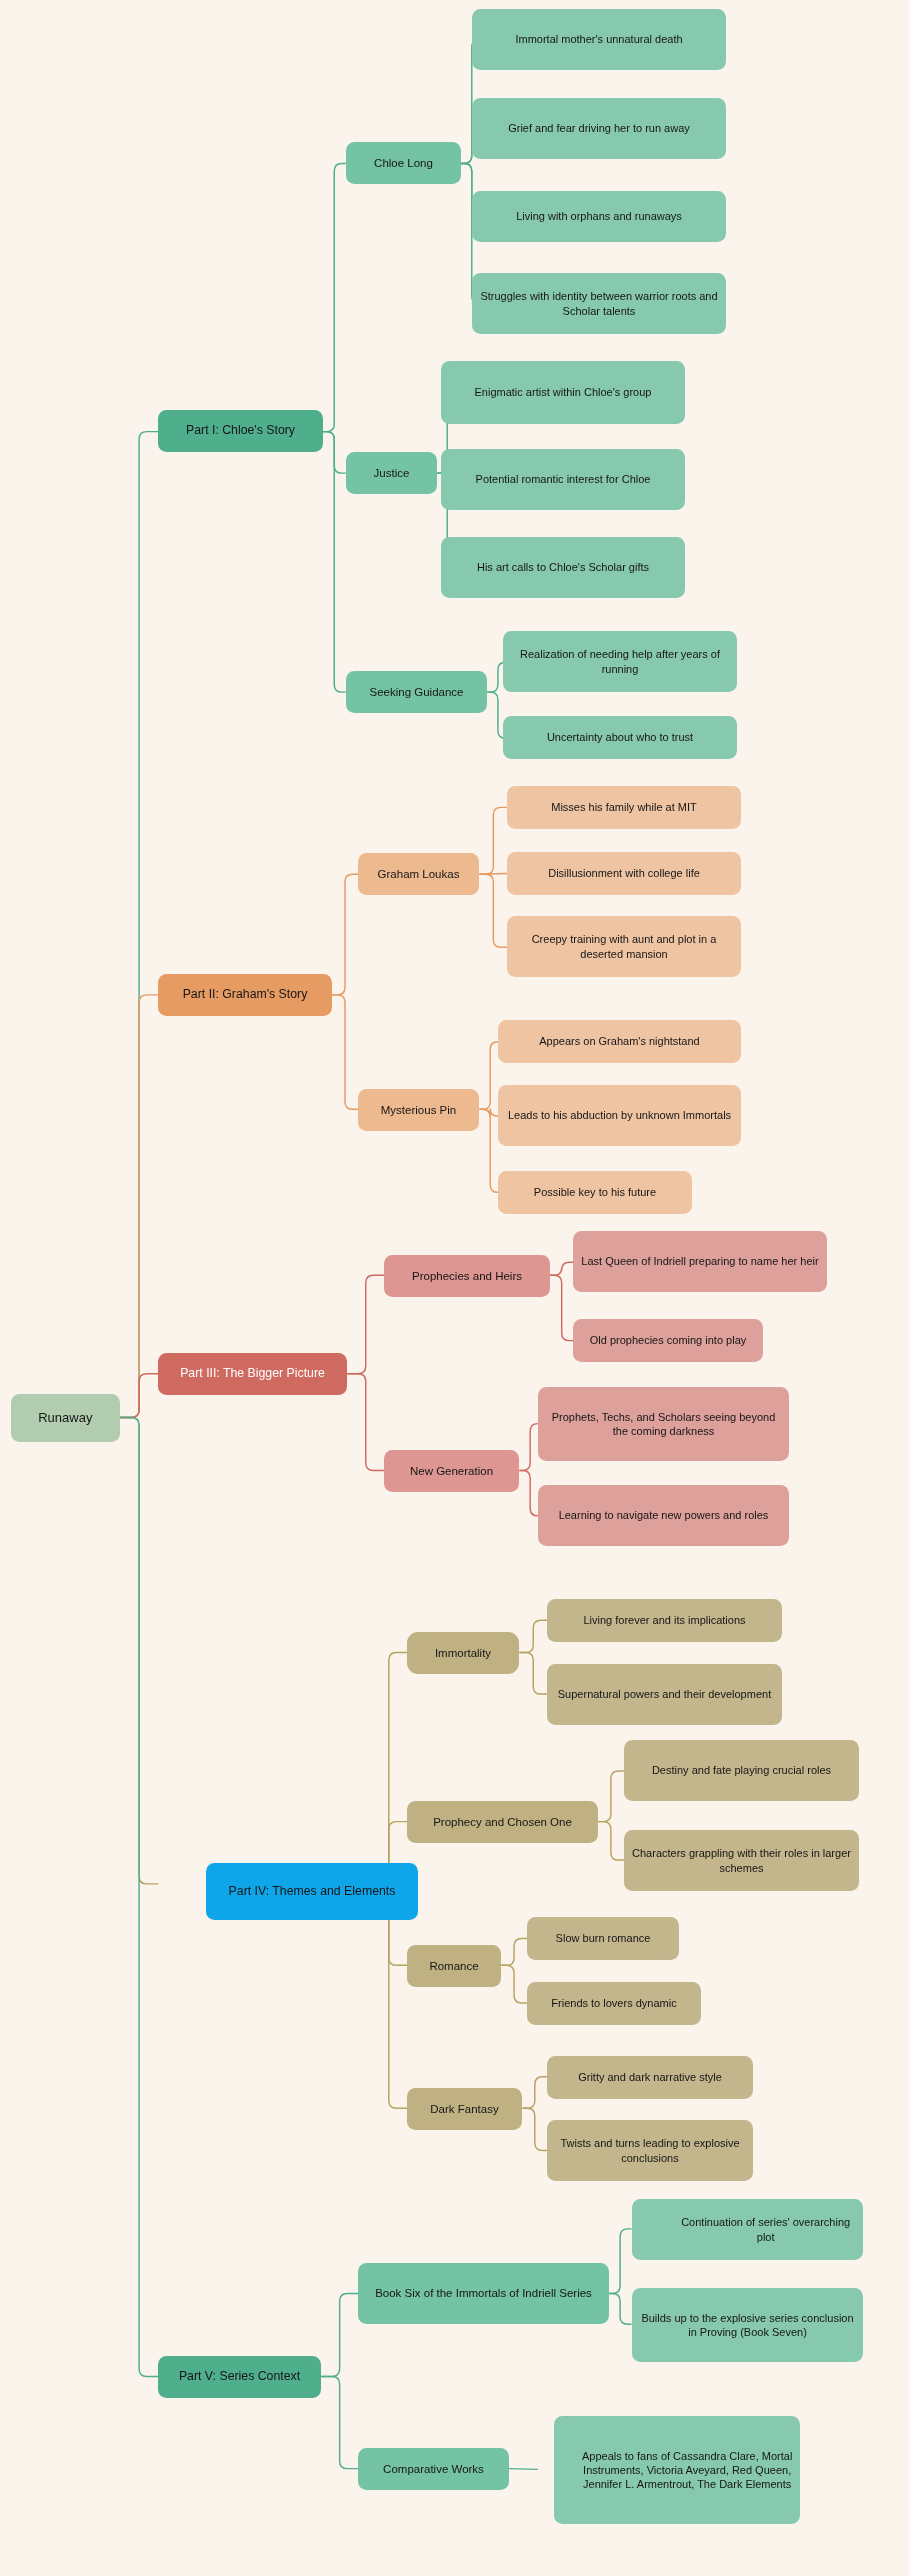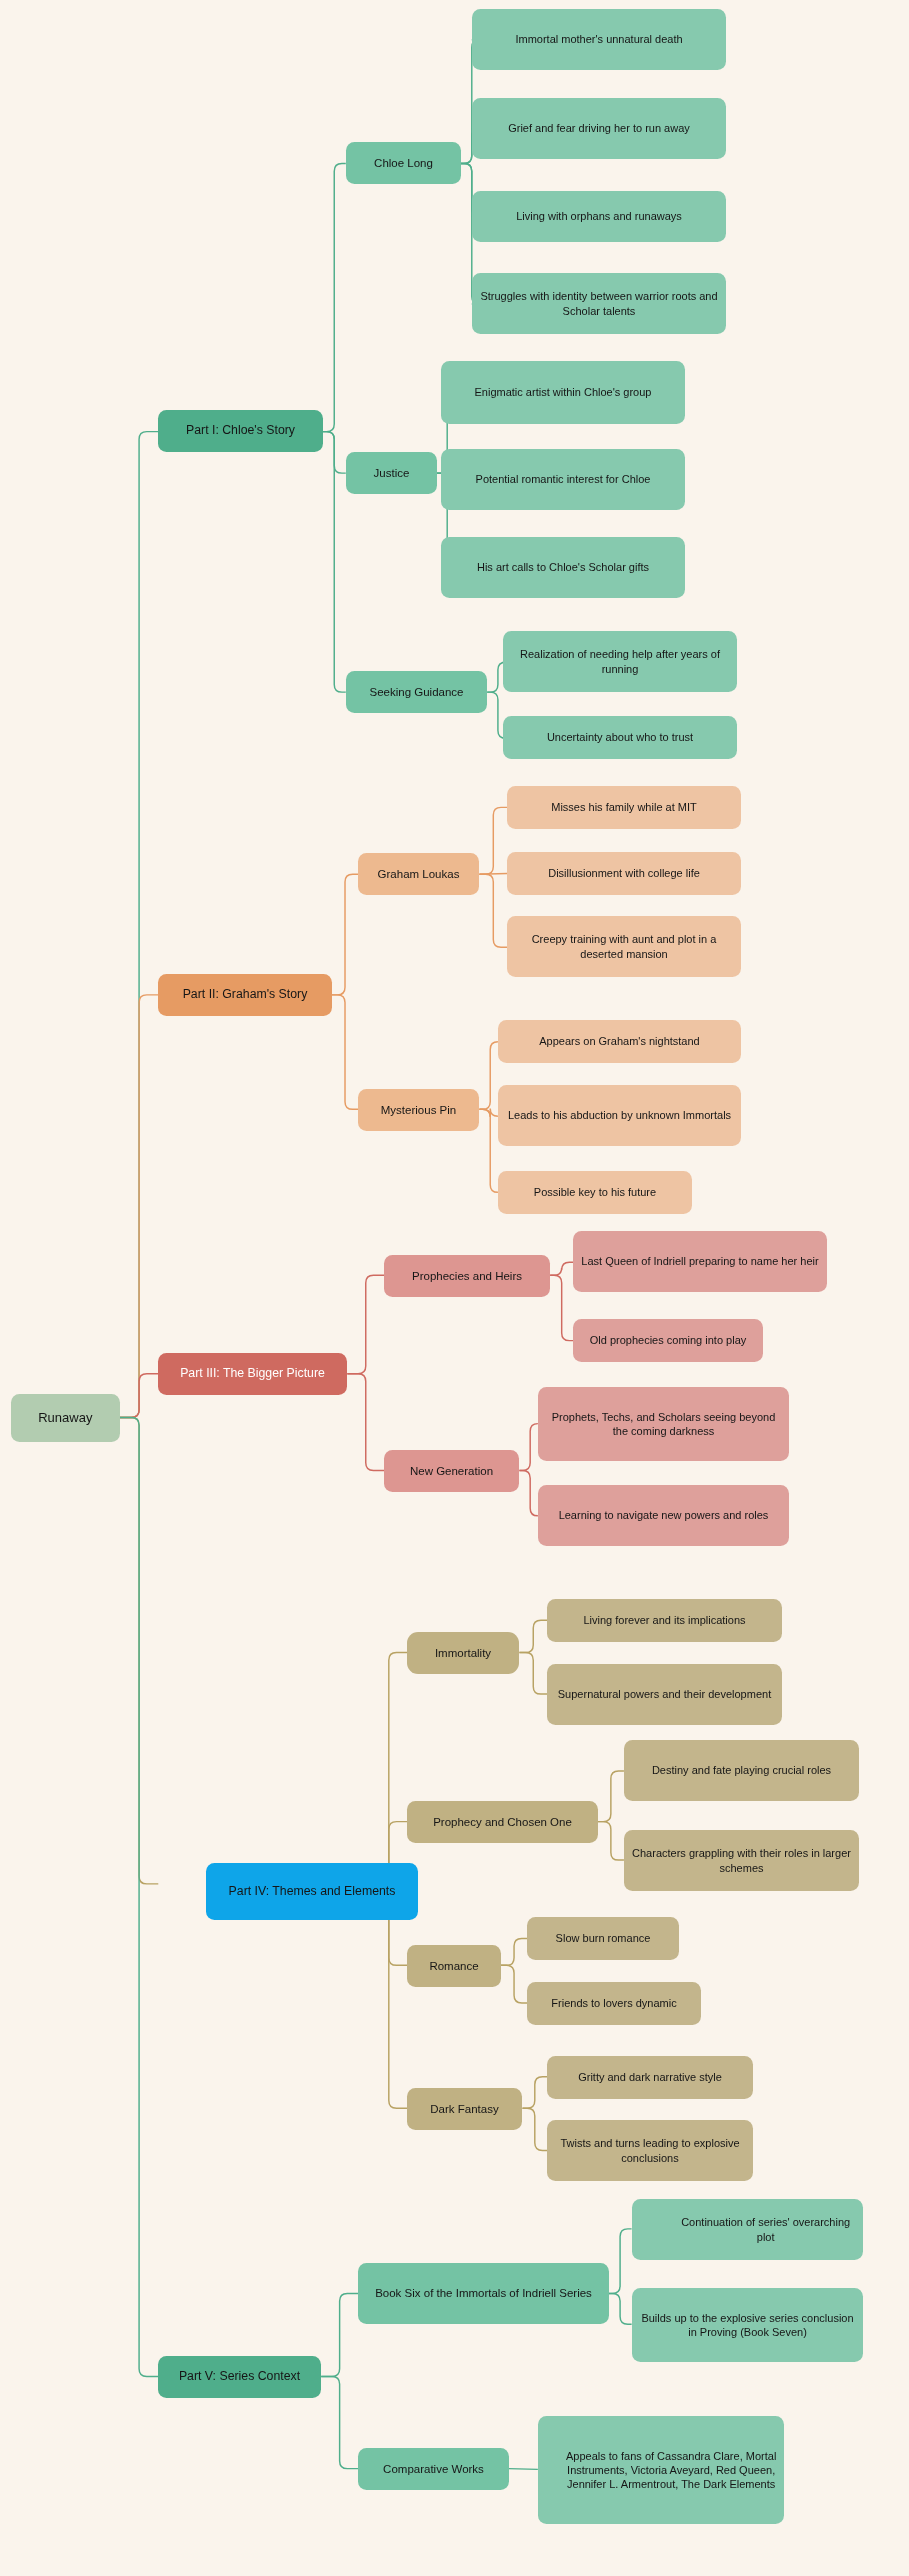--- a/index.html
+++ b/index.html
@@ -221,18 +221,18 @@
       </div>
       <div class="node lvl3" style="left: 632px; top: 2199px; width: 231px; height: 61px; background: rgb(134, 201, 174); padding-left: 44px;">
         <span>Continuation of series' overarching plot</span>
       </div>
       <div class="node lvl3" style="left: 632px; top: 2288px; width: 231px; height: 74px; background: rgb(134, 201, 174);">
         <span>Builds up to the explosive series conclusion in Proving (Book Seven)</span>
       </div>
       <div class="node lvl2" style="left: 358px; top: 2448px; width: 151px; height: 42px; background: rgb(116, 195, 164);">
         <span>Comparative Works</span>
       </div>
-      <div class="node lvl3" style="left: 538px; top: 2416px; width: 246px; height: 108px; background: rgb(134, 201, 174); padding-left: 28px;">
+      <div class="node lvl3" style="left: 554px; top: 2416px; width: 246px; height: 108px; background: rgb(134, 201, 174); padding-left: 28px;">
         <span>Appeals to fans of Cassandra Clare, Mortal Instruments, Victoria Aveyard, Red Queen, Jennifer L. Armentrout, The Dark Elements</span>
       </div>
     </div>
 </div>
 
 
 </body></html>

